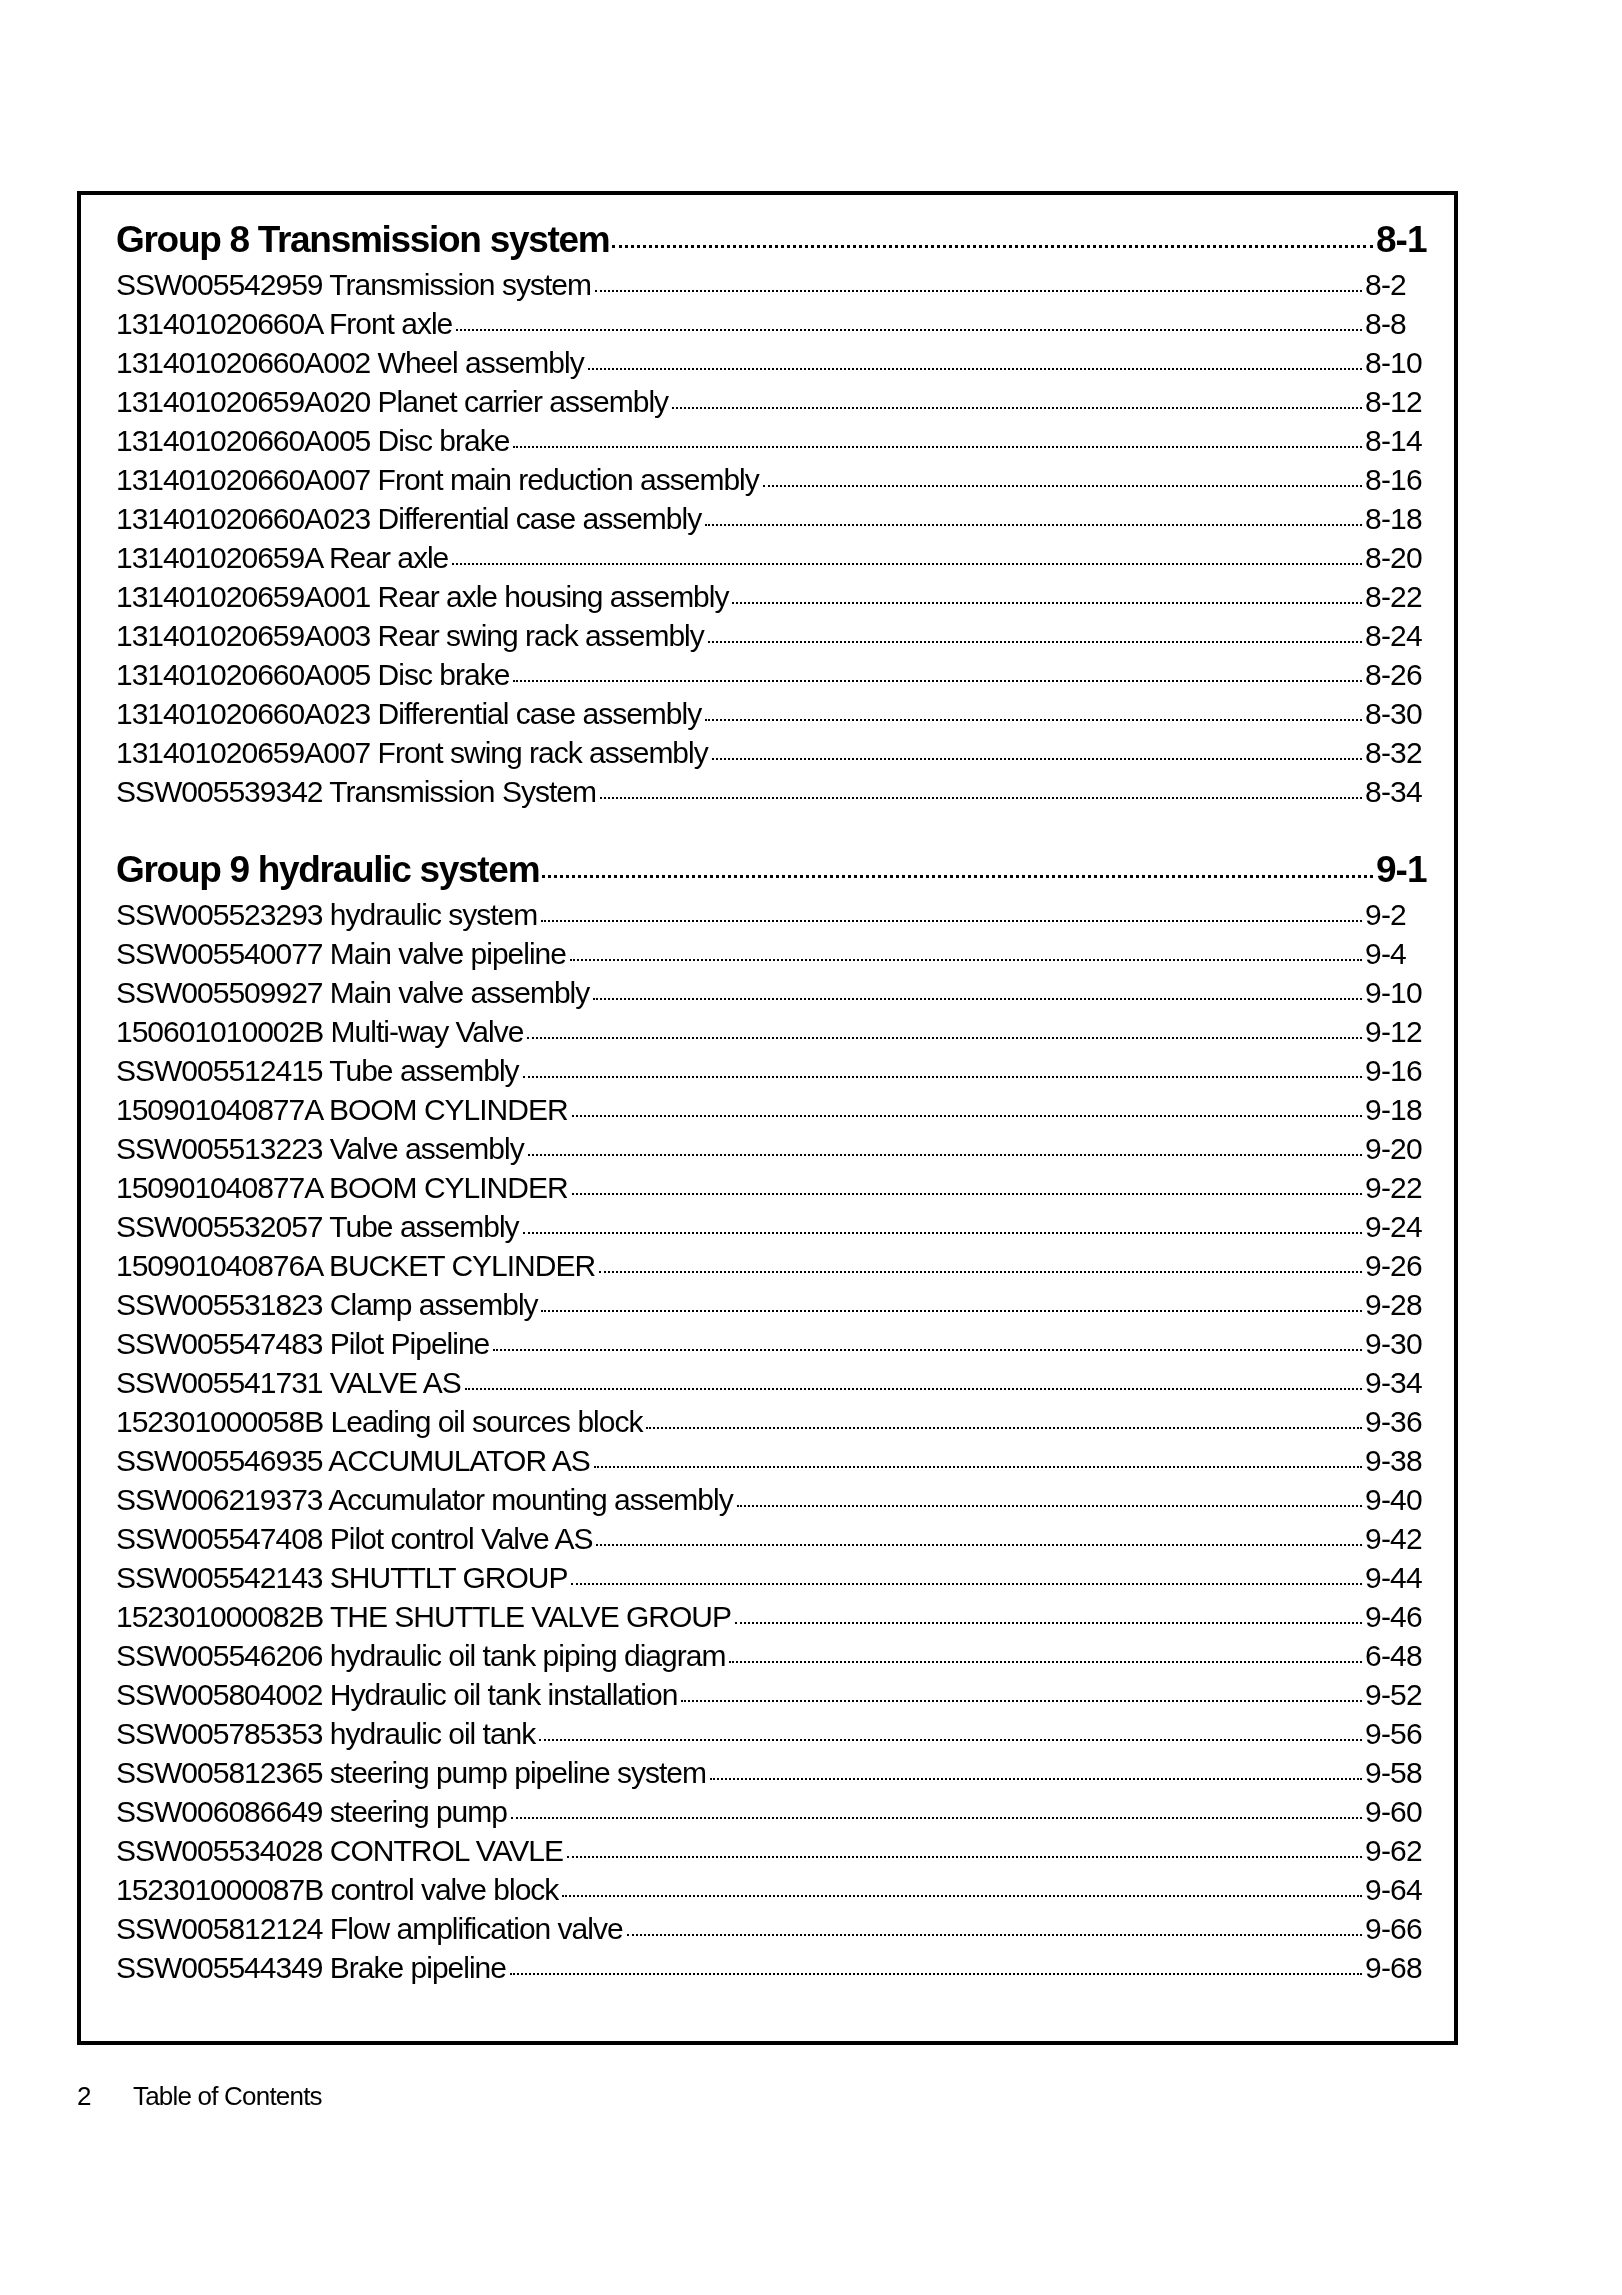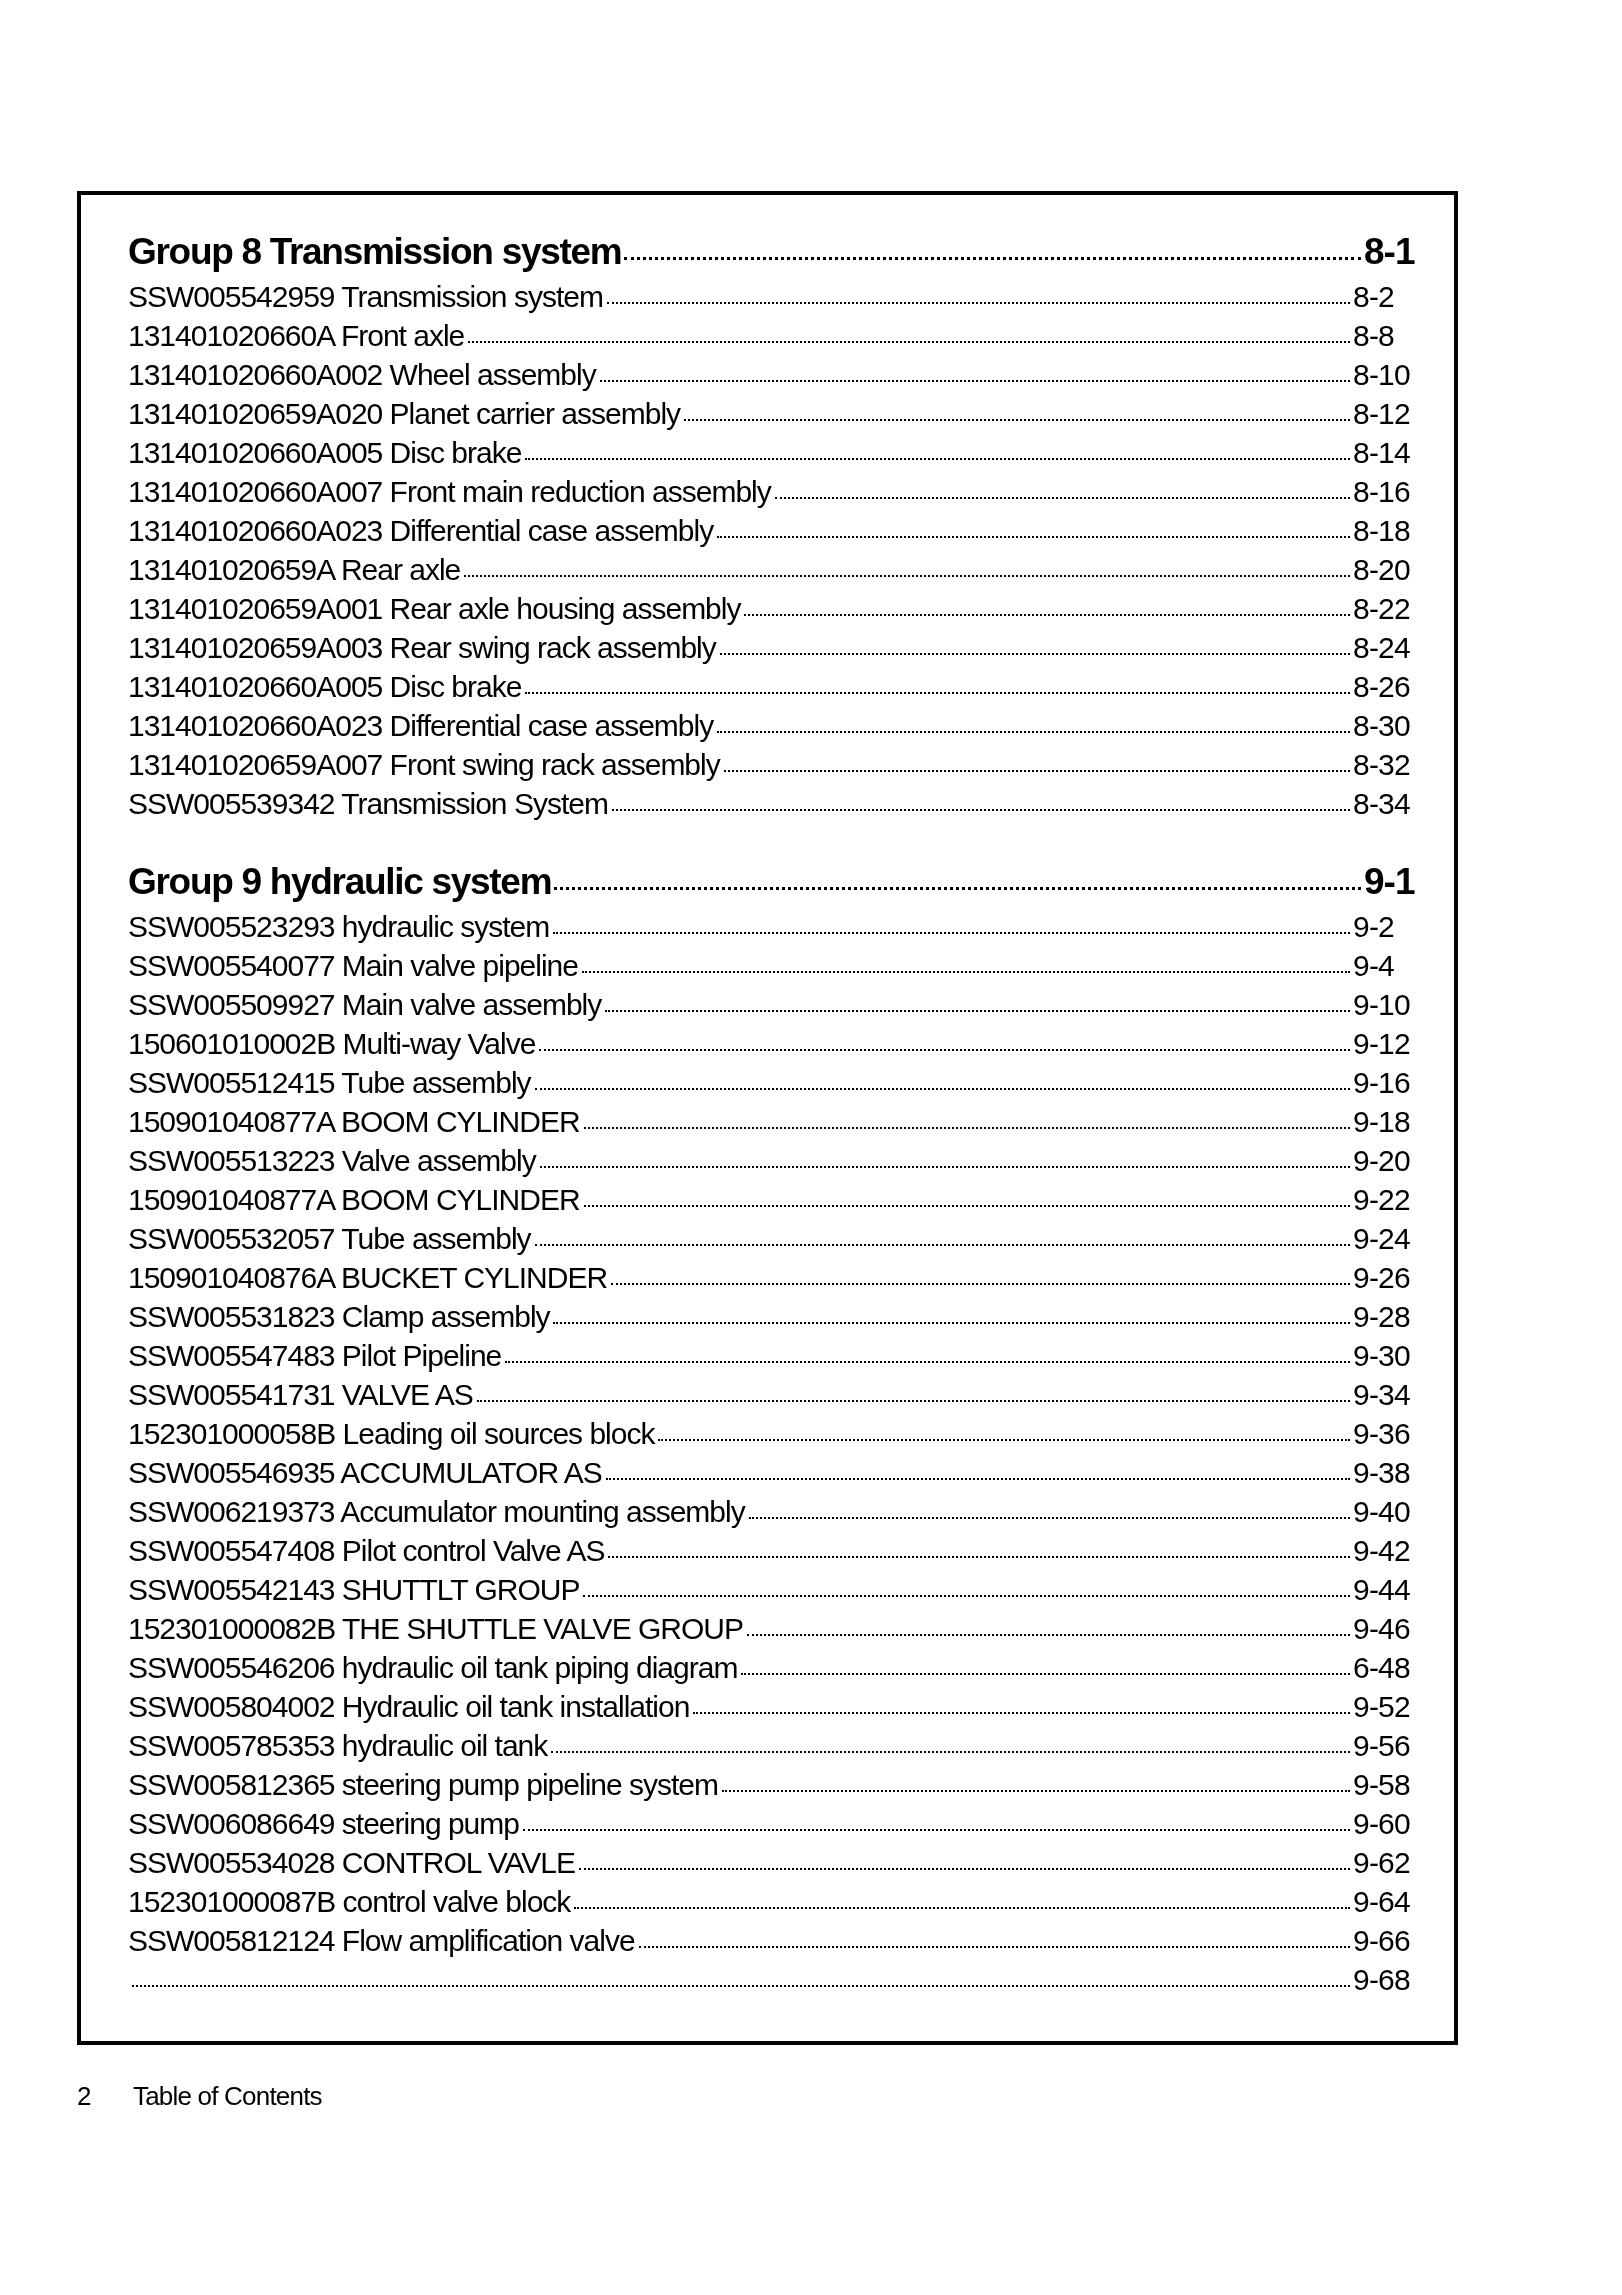--- a/index.html
+++ b/index.html
@@ -24,21 +24,21 @@
       border: 4.6px solid #000000;
       box-sizing: border-box;
     }
     .toc-inner {
       position: absolute;
       left: 35px;
       right: 26px;
       top: 19.6px;
     }
     .group {
-      margin: 12px;
+      margin: 0;
     }
     .group + .group {
       margin-top: 34px;
     }
     .row {
       display: flex;
       align-items: baseline;
       white-space: nowrap;
       height: 39px;
       line-height: 39px;
@@ -318,20 +318,21 @@
             <span class="label">152301000087B control valve block</span>
             <span class="leader"></span>
             <span class="page">9-64</span>
           </div>
           <div class="row">
             <span class="label">SSW005812124 Flow amplification valve</span>
             <span class="leader"></span>
             <span class="page">9-66</span>
           </div>
           <div class="row">
+            <span class="label">SSW005544349 Brake pipeline</span>
             <span class="leader"></span>
             <span class="page">9-68</span>
           </div>
         </div>
     </div>
   </div>
 </div>
 
 <div class="footer">
   <span class="page-num">2</span>

